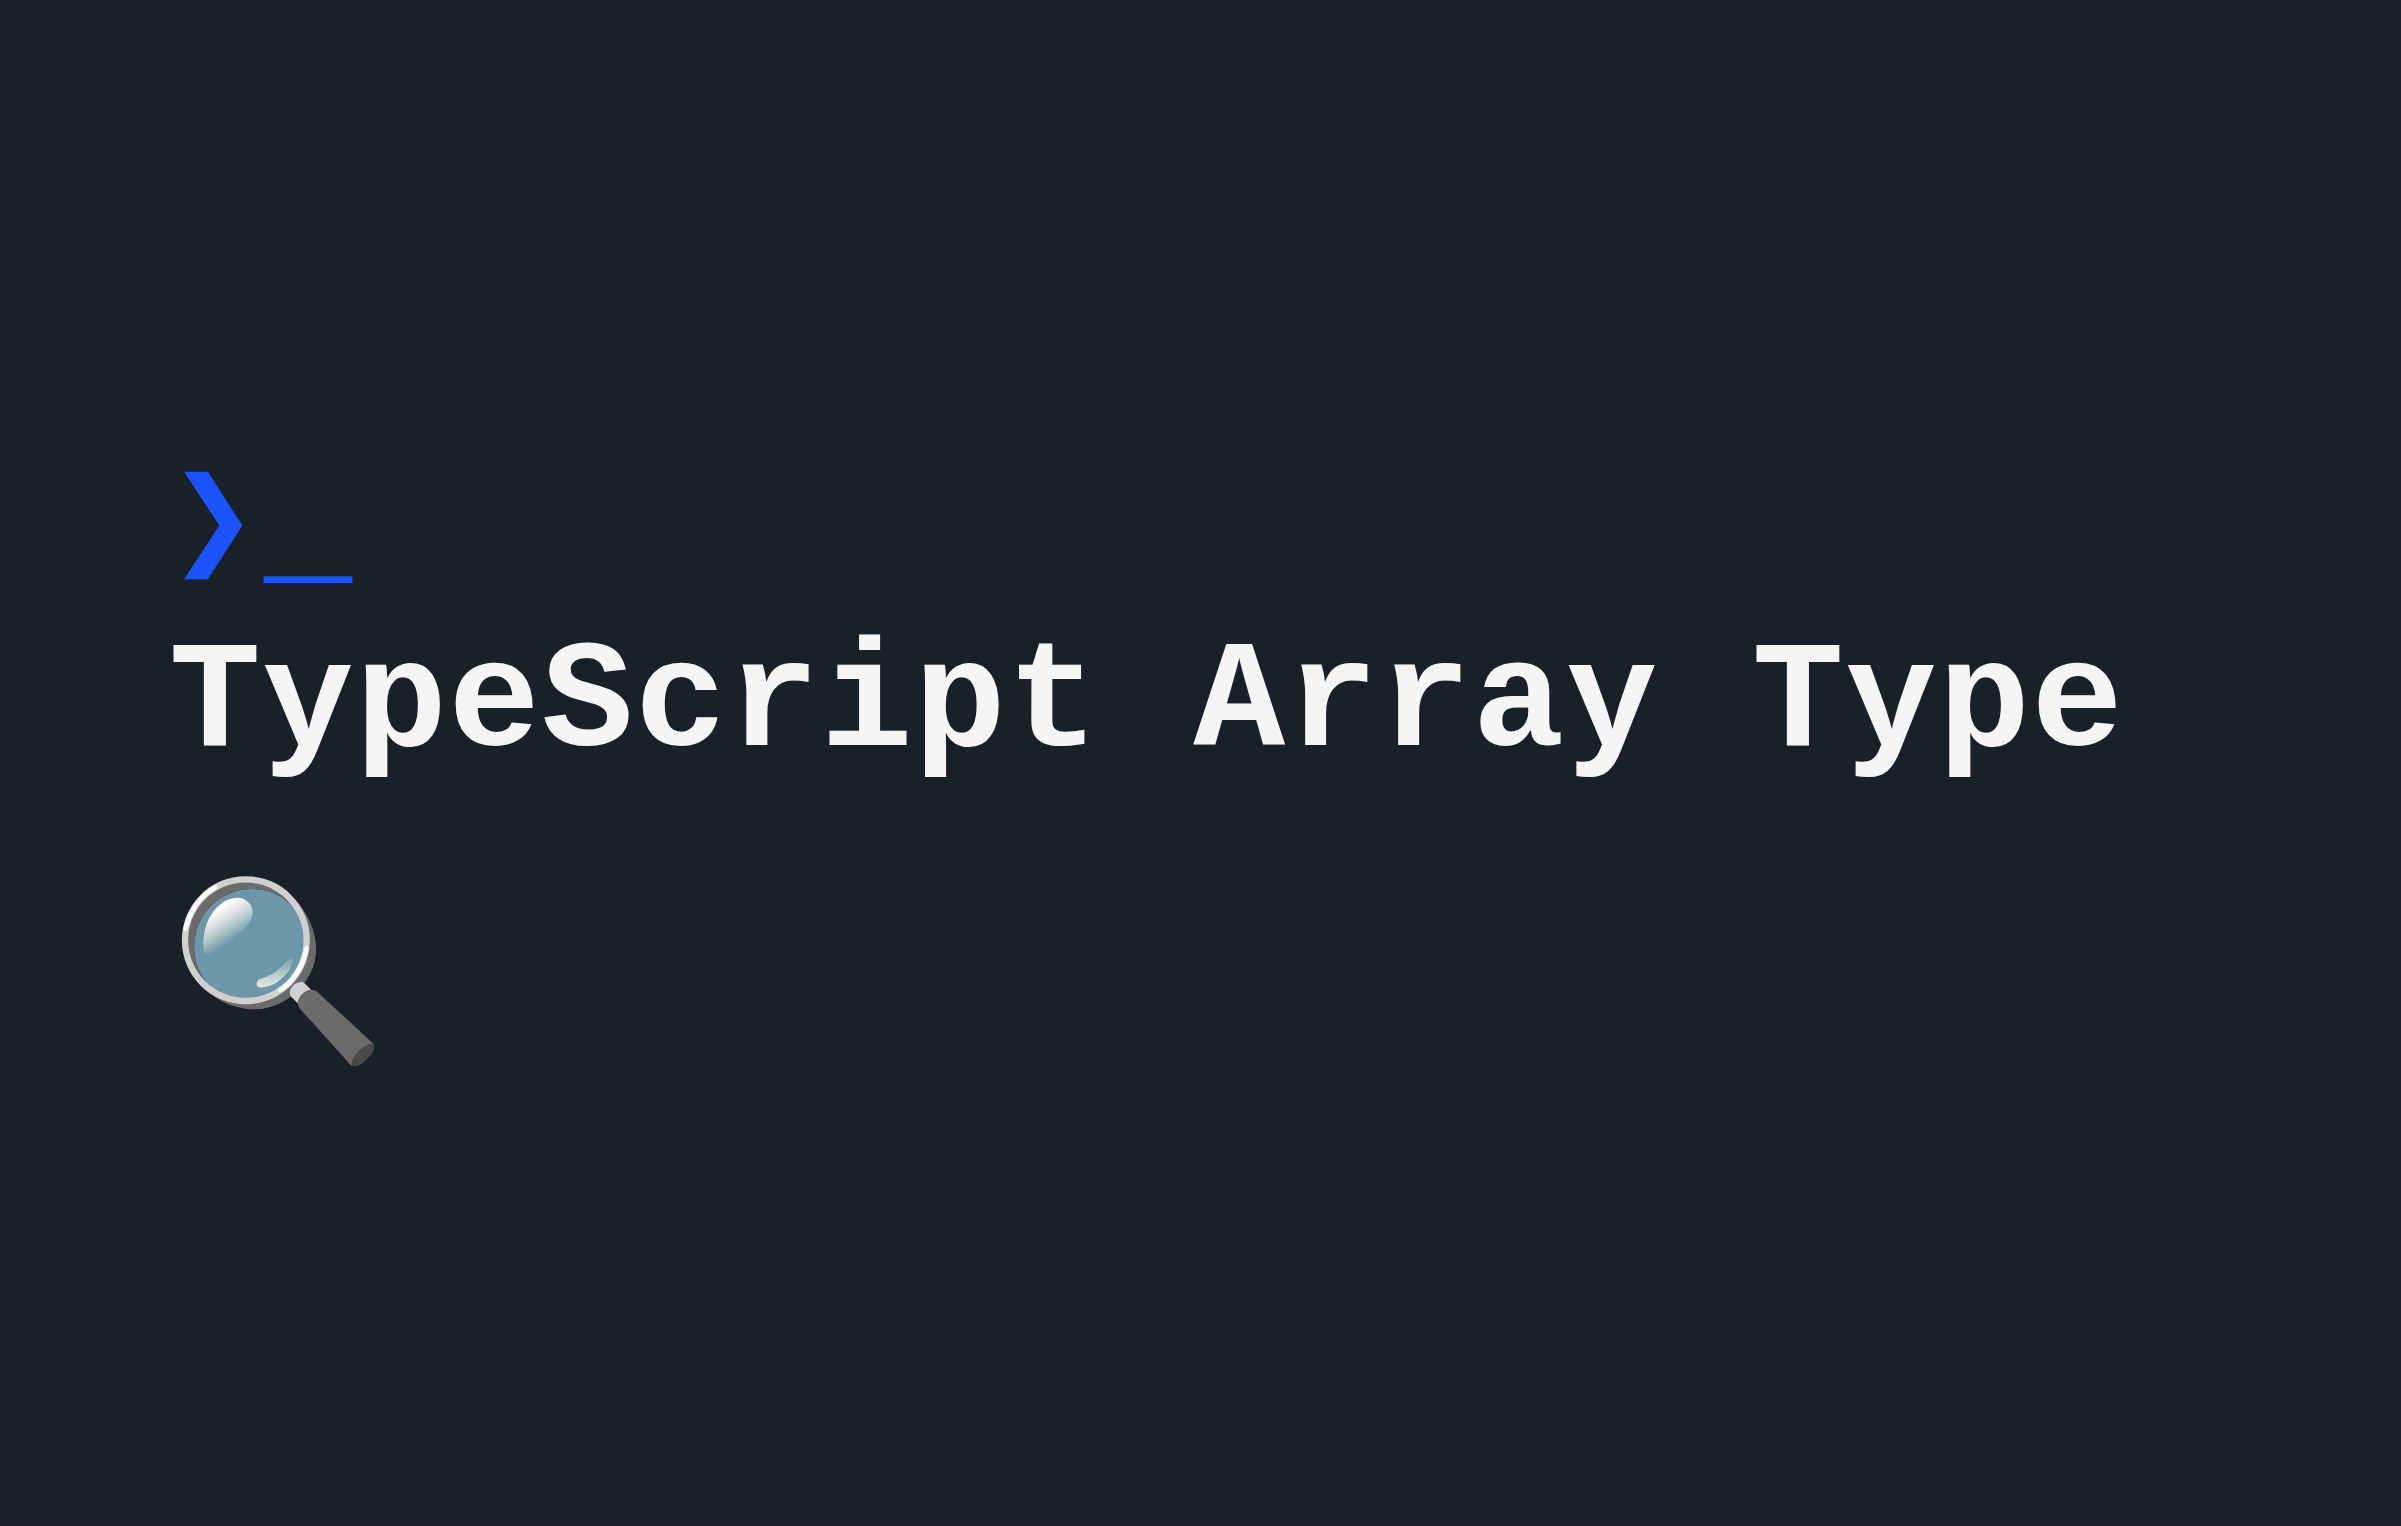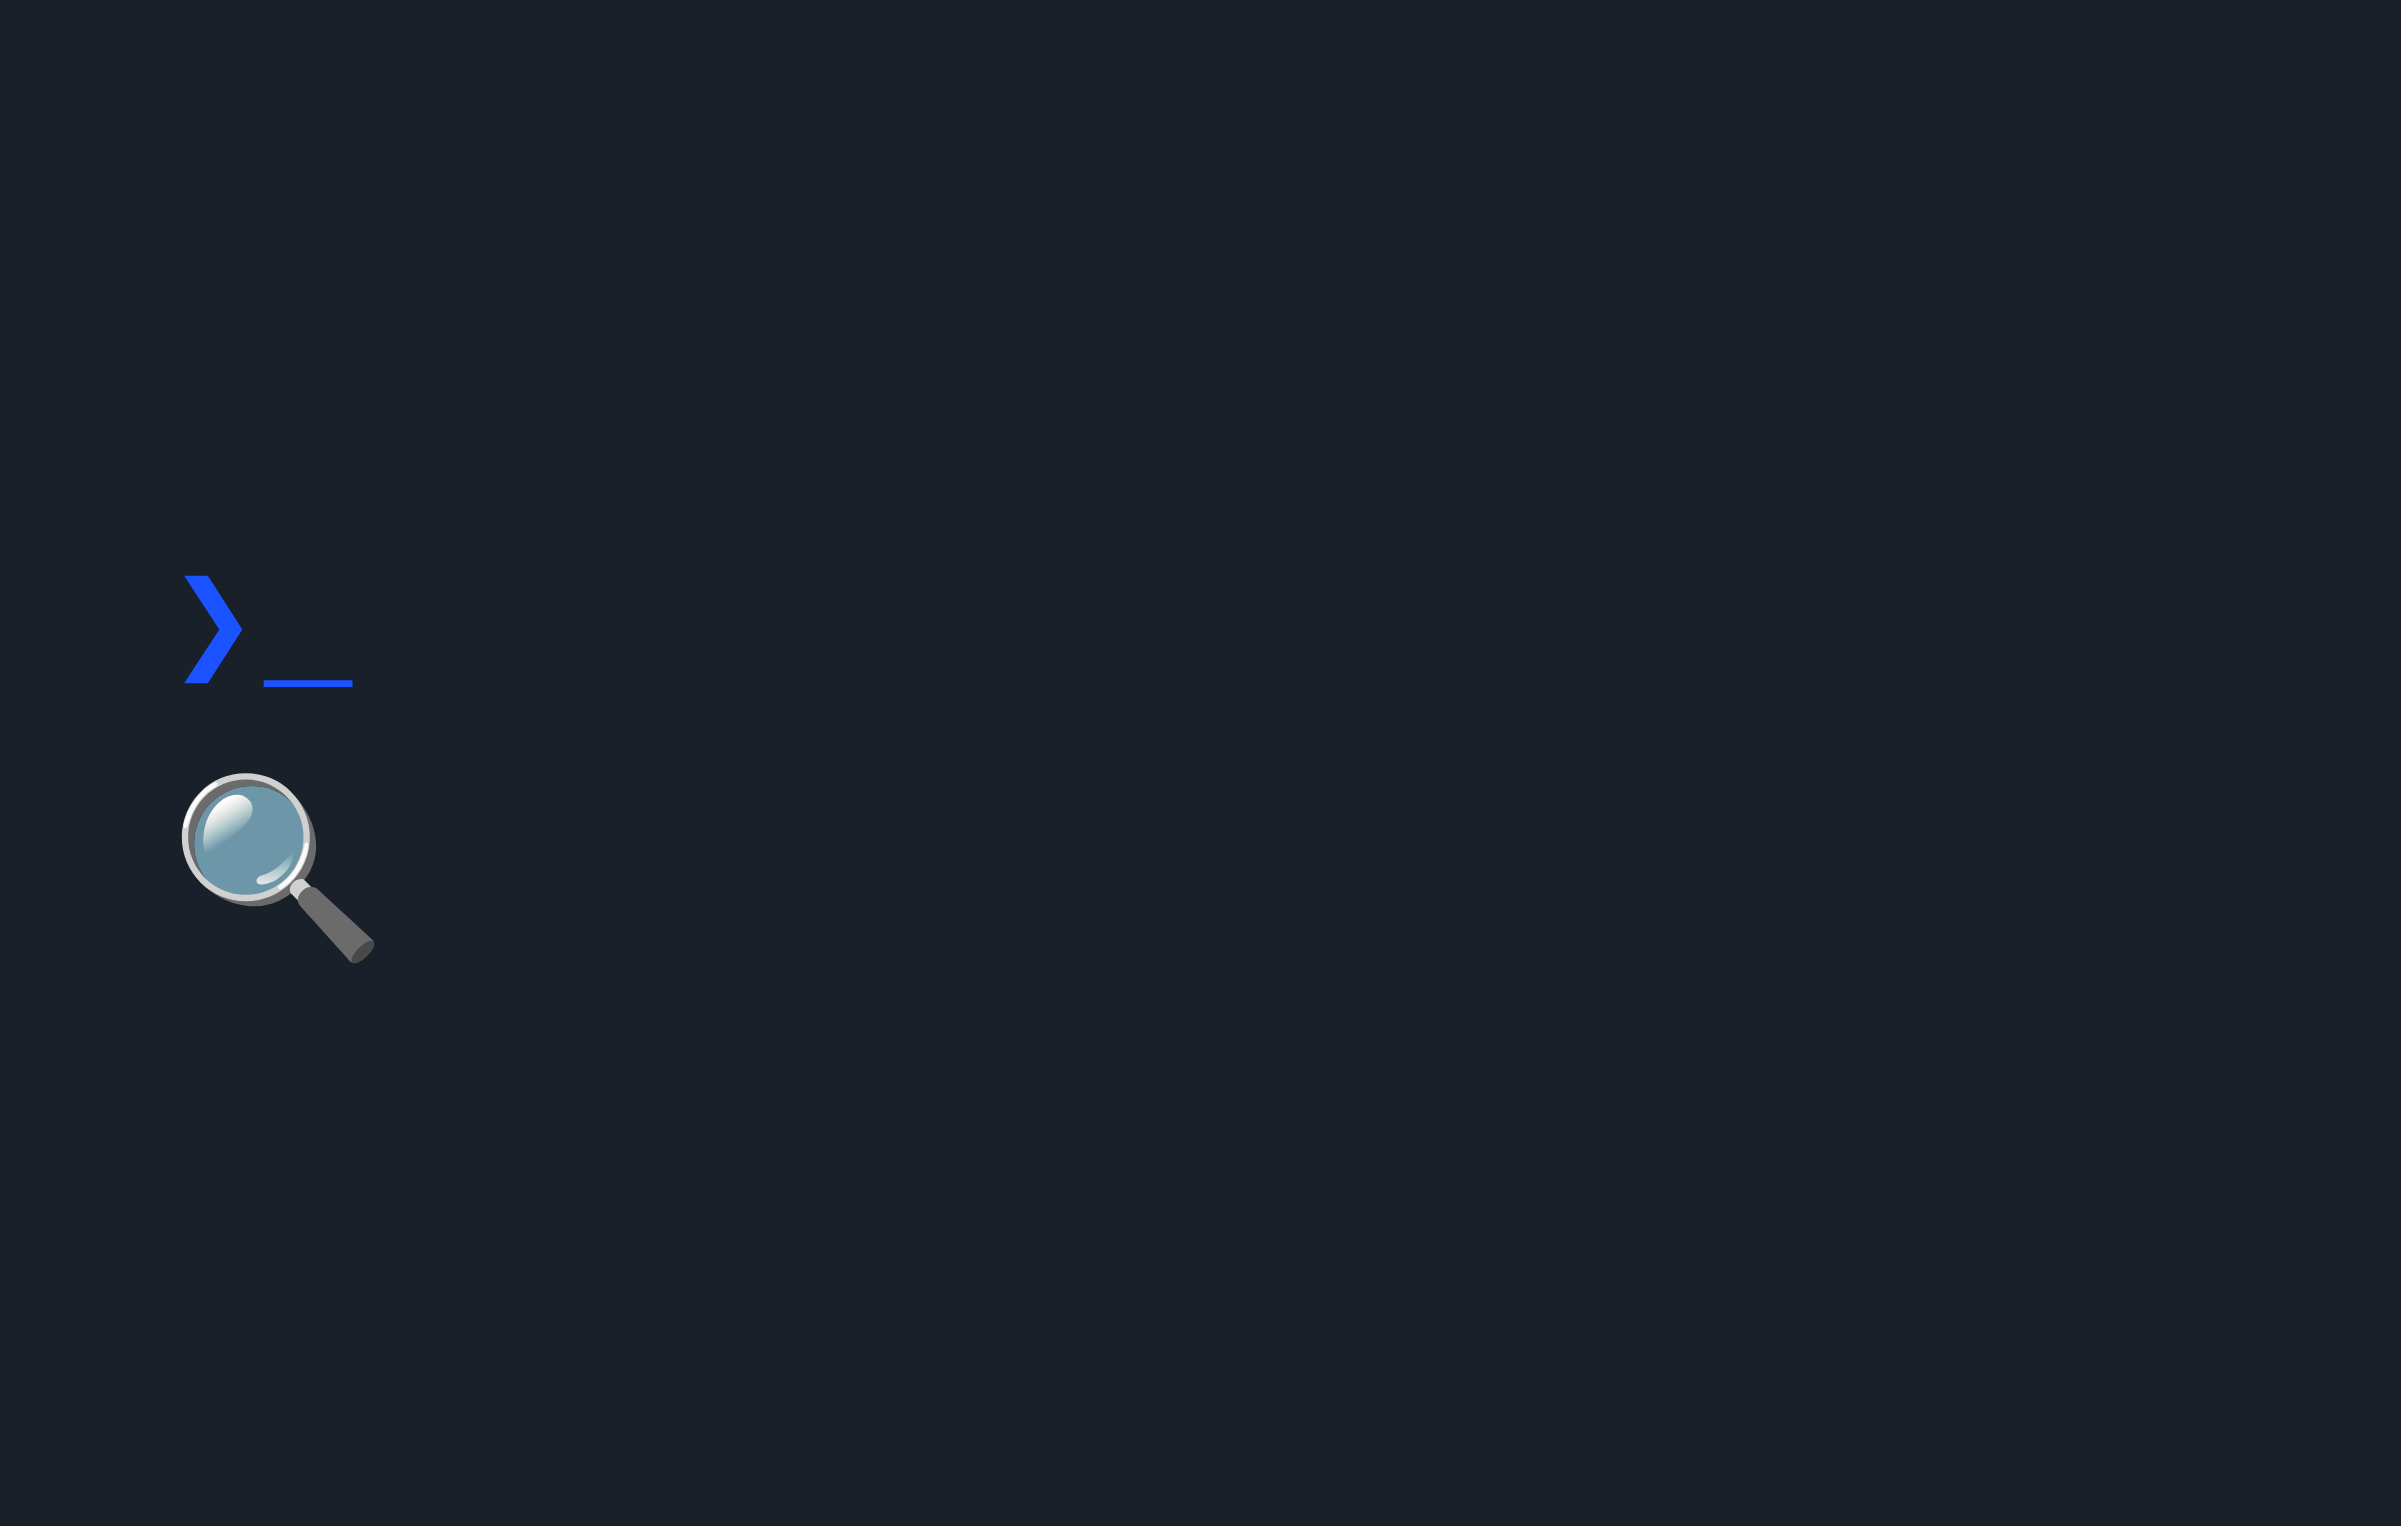--- a/index.html
+++ b/index.html
@@ -66,18 +66,19 @@
   </style>
 </head>
 <body>
 
 <div class="title-container">
   <div class="title-line">
     <span class="prompt-prefix">
       <span class="prompt-chevron">❯</span>
       <span class="prompt-underscore">_</span>
     </span>
+    <span class="title-text">TypeScript Array Type</span>
   </div>
   <div class="magnifier-container">
     <span class="magnifier-icon">🔍</span>
   </div>
 </div>
 
 
 </body></html>

